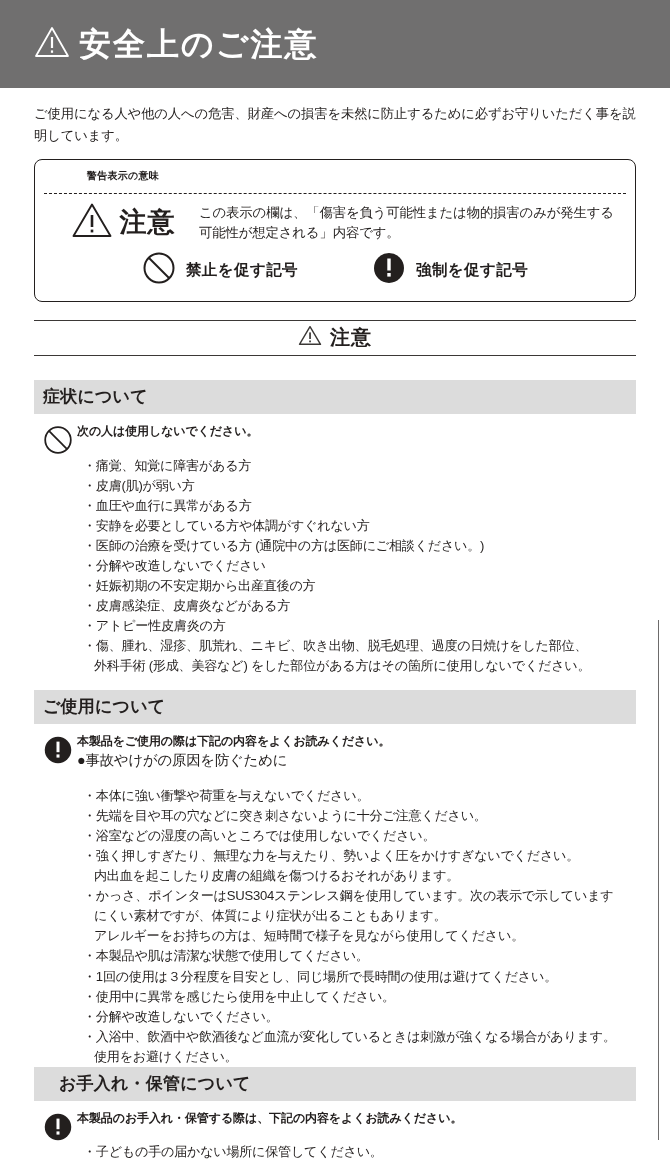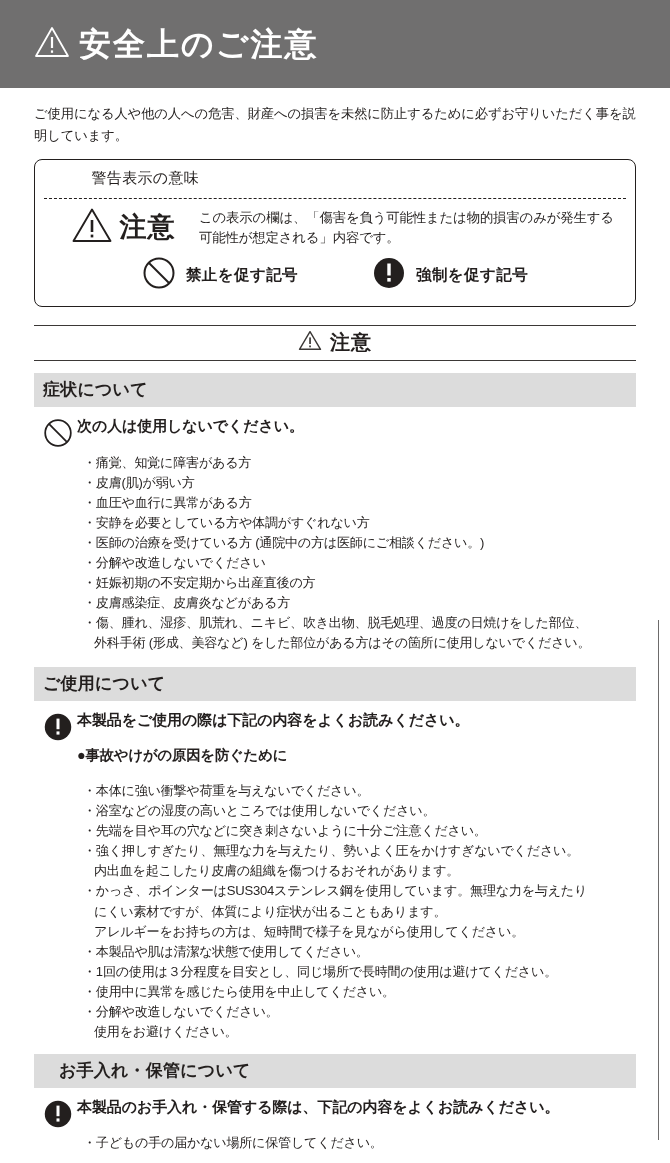--- a/index.html
+++ b/index.html
@@ -50,23 +50,23 @@
     padding: 0;
   }
   .mb-row1 {
     display: flex;
     align-items: center;
     padding: 9px 12px 10px 12px;
   }
   .mb-label {
     width: 152px;
     flex: 0 0 152px;
-    font-size: 15px;
-    font-weight: 400;
-    text-align: right;
+    font-size: 10px;
+    font-weight: 700;
+    text-align: center;
     letter-spacing: 0.3px;
   }
   .mb-text {
     font-size: 13.4px;
     line-height: 1.5;
     letter-spacing: -0.15px;
   }
   .mb-divider {
     border-top: 1.6px dashed #231f1e;
     margin: 0 9px;
@@ -120,48 +120,48 @@
   }
 
   
   .sec-head {
     background: #dcdcdc;
     font-size: 17px;
     font-weight: 700;
     padding: 5px 9px 6px 9px;
     letter-spacing: 0.2px;
   }
-  .sec-head.s1 { margin-top: 12px; }
+  .sec-head.s1 { margin-top: 24px; }
   .sec-head.s2 { margin-top: 14px; }
-  .sec-head.s3 { margin-top: 12px; padding-left: 25px; }
+  .sec-head.s3 { margin-top: 0; padding-left: 25px; }
 
   
   .block {
     display: flex;
     margin-top: 9px;
     padding-left: 9px;
   }
   .block-icon {
     flex: 0 0 30px;
     width: 30px;
     padding-top: 2px;
   }
   .block-body { flex: 1 1 auto; padding-left: 4px; }
   .block-title {
-    font-size: 15px;
+    font-size: 12px;
     font-weight: 700;
     letter-spacing: -0.1px;
     line-height: 1.35;
   }
   .block-subtitle {
     font-size: 14.4px;
-    font-weight: 700;
+    font-weight: 400;
     letter-spacing: -0.2px;
     line-height: 1.4;
-    margin-top: 15px;
+    margin-top: 1px;
   }
   ul.bullets {
     list-style: none;
     margin: 16px 0 0 0;
     padding: 0 0 0 6px;
   }
   ul.bullets li {
     font-size: 13.1px;
     line-height: 1.53;
     letter-spacing: -0.25px;
@@ -275,48 +275,49 @@
       <div class="block-title">次の人は使用しないでください。</div>
       <ul class="bullets">
         <li><span>・痛覚、知覚に障害がある方</span></li>
         <li><span>・皮膚(肌)が弱い方</span></li>
         <li><span>・血圧や血行に異常がある方</span></li>
         <li><span>・安静を必要としている方や体調がすぐれない方</span></li>
         <li><span>・医師の治療を受けている方 (通院中の方は医師にご相談ください。)</span></li>
         <li><span>・分解や改造しないでください</span></li>
         <li><span>・妊娠初期の不安定期から出産直後の方</span></li>
         <li><span>・皮膚感染症、皮膚炎などがある方</span></li>
+        <li><span>・アトピー性皮膚炎の方</span></li>
         <li><span>・傷、腫れ、湿疹、肌荒れ、ニキビ、吹き出物、脱毛処理、過度の日焼けをした部位、</span><span class="cont">外科手術 (形成、美容など) をした部位がある方はその箇所に使用しないでください。</span></li>
       </ul>
     </div>
   </div>
 
   <div class="sec-head s2">ご使用について</div>
   <div class="block">
     <div class="block-icon">
       <svg width="30" height="30" viewBox="0 0 34 34">
         <circle cx="17" cy="17" r="15" fill="#231f1e"></circle>
         <rect x="15.3" y="7.5" width="3.4" height="12" fill="#ffffff"></rect>
         <rect x="15.3" y="22" width="3.4" height="3.6" fill="#ffffff"></rect>
       </svg>
     </div>
     <div class="block-body">
       <div class="block-title">本製品をご使用の際は下記の内容をよくお読みください。</div>
       <div class="block-subtitle">●事故やけがの原因を防ぐために</div>
       <ul class="bullets">
         <li><span>・本体に強い衝撃や荷重を与えないでください。</span></li>
+        <li><span>・先端を目や耳の穴などに突き刺さないように十分ご注意ください。</span></li>
         <li><span>・浴室などの湿度の高いところでは使用しないでください。</span></li>
-        <li><span>・先端を目や耳の穴などに突き刺さないように十分ご注意ください。</span></li>
         <li><span>・強く押しすぎたり、無理な力を与えたり、勢いよく圧をかけすぎないでください。</span><span class="cont">内出血を起こしたり皮膚の組織を傷つけるおそれがあります。</span></li>
-        <li><span>・かっさ、ポインターはSUS304ステンレス鋼を使用しています。無理な力を与えたり</span><span class="cont">にくい素材ですが、体質により症状が出ることもあります。</span><span class="cont">アレルギーをお持ちの方は、短時間で様子を見ながら使用してください。</span></li>
+        <li><span>・かっさ、ポインターはSUS304ステンレス鋼を使用しています。次の表示で示しています</span><span class="cont">にくい素材ですが、体質により症状が出ることもあります。</span><span class="cont">アレルギーをお持ちの方は、短時間で様子を見ながら使用してください。</span></li>
         <li><span>・本製品や肌は清潔な状態で使用してください。</span></li>
         <li><span>・1回の使用は３分程度を目安とし、同じ場所で長時間の使用は避けてください。</span></li>
         <li><span>・使用中に異常を感じたら使用を中止してください。</span></li>
         <li><span>・分解や改造しないでください。</span></li>
-        <li><span class="cont">使用をお避けください。</span></li>
+        <li><span>・入浴中、飲酒中や飲酒後など血流が変化しているときは刺激が強くなる場合があります。</span><span class="cont">使用をお避けください。</span></li>
       </ul>
     </div>
   </div>
 
   <div class="sec-head s3">お手入れ・保管について</div>
   <div class="block">
     <div class="block-icon">
       <svg width="30" height="30" viewBox="0 0 34 34">
         <circle cx="17" cy="17" r="15" fill="#231f1e"></circle>
         <rect x="15.3" y="7.5" width="3.4" height="12" fill="#ffffff"></rect>

